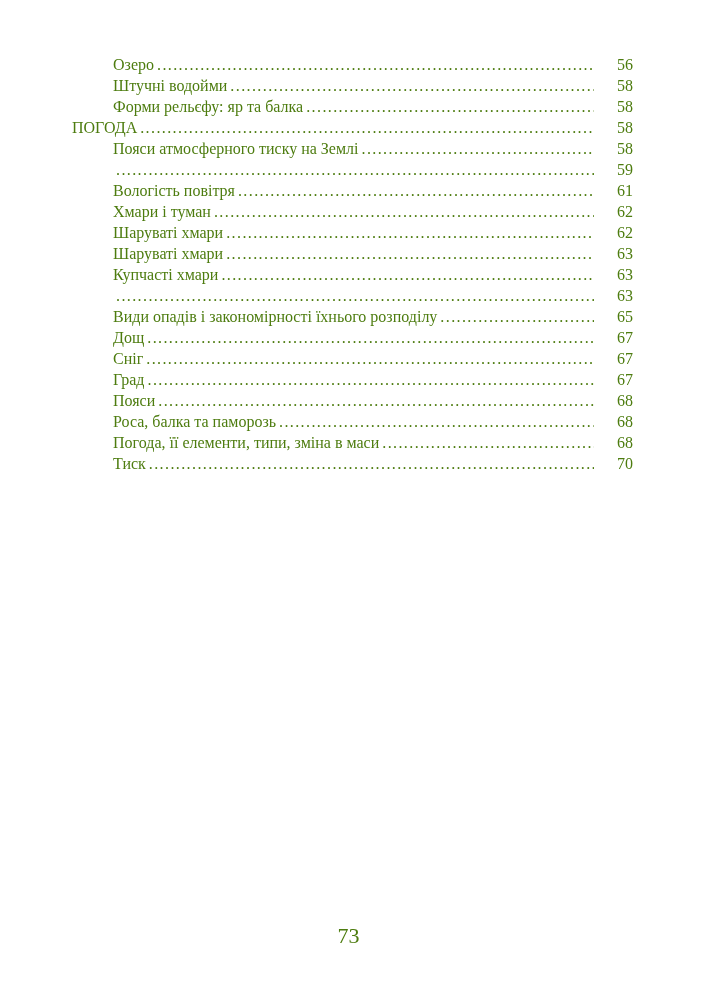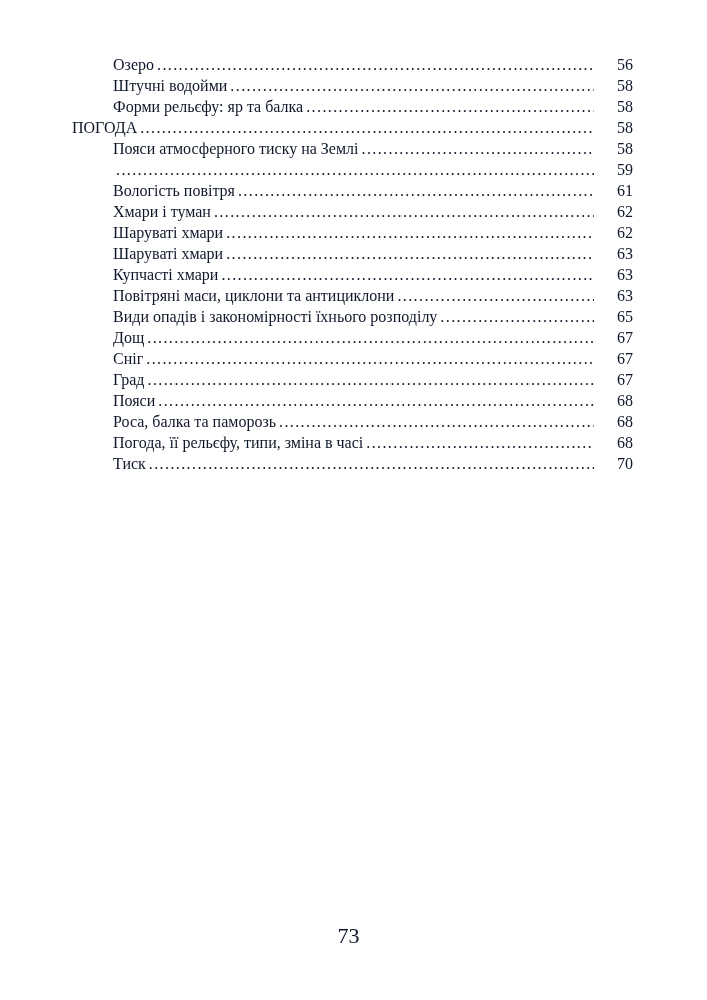--- a/index.html
+++ b/index.html
@@ -6,21 +6,21 @@
     margin: 0;
     padding: 0;
     background: #ffffff;
   }
   .page {
     position: relative;
     width: 707px;
     height: 1000px;
     background: #ffffff;
     font-family: "Liberation Serif", "DejaVu Serif", serif;
-    color: #0f172a;
+    color: #4d7c0f;
     overflow: hidden;
     box-sizing: border-box;
   }
   .toc {
     position: absolute;
     top: 54px;
     left: 72px;
     right: 74px;
   }
   .toc-row {
@@ -130,21 +130,20 @@
     <span class="toc-page">63</span>
   </div>
 
   <div class="toc-row lvl1">
     <span class="toc-label">Купчасті хмари</span>
     <span class="toc-leader"></span>
     <span class="toc-page">63</span>
   </div>
 
   <div class="toc-row lvl1">
-    <span class="toc-label">Повітряні маси, циклони та антициклони</span>
     <span class="toc-leader"></span>
     <span class="toc-page">63</span>
   </div>
 
   <div class="toc-row lvl1">
     <span class="toc-label">Види опадів і закономірності їхнього розподілу</span>
     <span class="toc-leader"></span>
     <span class="toc-page">65</span>
   </div>
 
@@ -172,21 +171,21 @@
     <span class="toc-page">68</span>
   </div>
 
   <div class="toc-row lvl1">
     <span class="toc-label">Роса, балка та паморозь</span>
     <span class="toc-leader"></span>
     <span class="toc-page">68</span>
   </div>
 
   <div class="toc-row lvl1">
-    <span class="toc-label">Погода, її рельєфу, типи, зміна в часі</span>
+    <span class="toc-label">Погода, її елементи, типи, зміна в маси</span>
     <span class="toc-leader"></span>
     <span class="toc-page">68</span>
   </div>
 
   <div class="toc-row lvl1">
     <span class="toc-label">Тиск</span>
     <span class="toc-leader"></span>
     <span class="toc-page">70</span>
   </div>
 </div>

